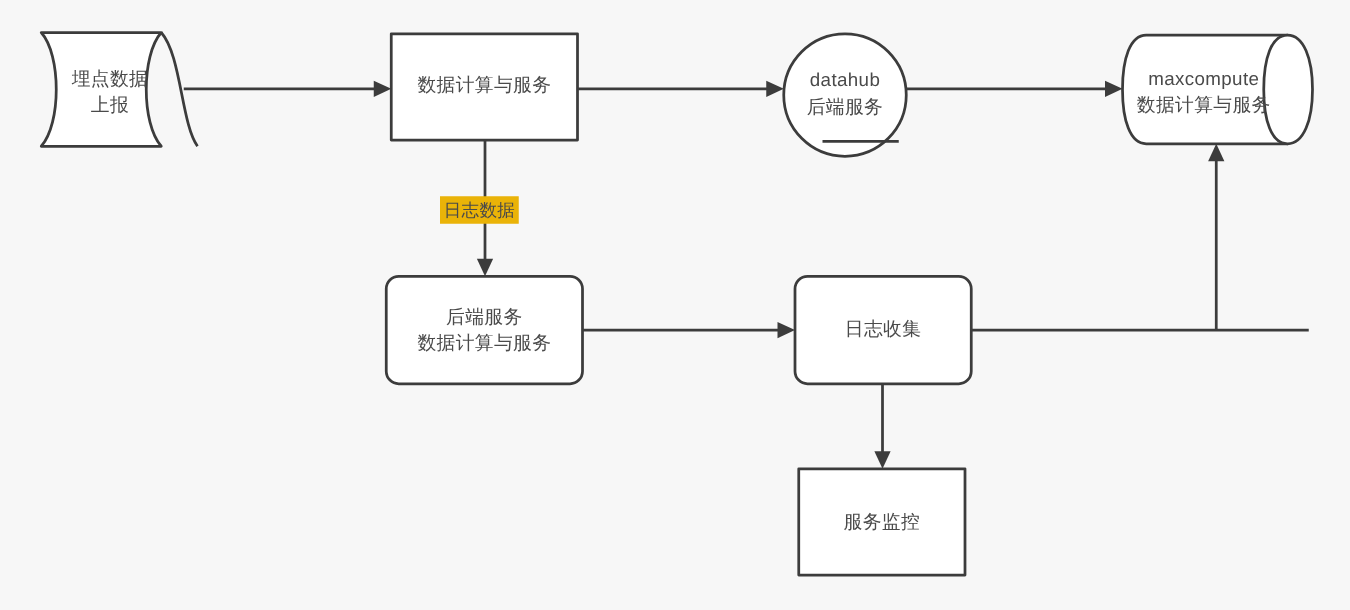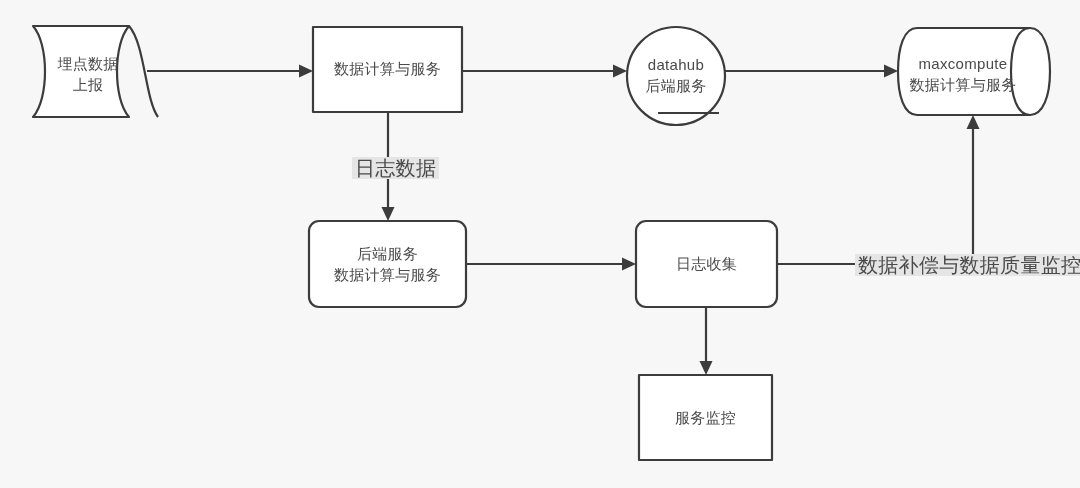--- a/index.html
+++ b/index.html
@@ -51,24 +51,24 @@
     letter-spacing: 0.3px;
     pointer-events: none;
     white-space: nowrap;
   }
   .node-label .ln {
     display: block;
   }
   .edge-label {
     position: absolute;
     color: #4a4a4a;
-    font-size: 20px;
+    font-size: 14px;
     line-height: 20px;
     letter-spacing: 0.3px;
-    background: #e5e5e5;
+    background: #eab308;
     padding: 1px 3px;
     white-space: nowrap;
   }
 </style>
 </head>
 <body>
 
 <div id="canvas">
 
   <svg id="diagram-svg" viewBox="0 0 1080 488">
@@ -161,15 +161,14 @@
   <div class="node-label" style="left:636px; top:253px; width:141px;">
     <span class="ln">日志收集</span>
   </div>
 
   <div class="node-label" style="left:639px; top:407px; width:133px;">
     <span class="ln">服务监控</span>
   </div>
 
   <div class="edge-label" style="left:352px; top:157px;">日志数据</div>
 
-  <div class="edge-label" style="left:855px; top:254px;">数据补偿与数据质量监控</div>
 
 </div>
 
 </body></html>

